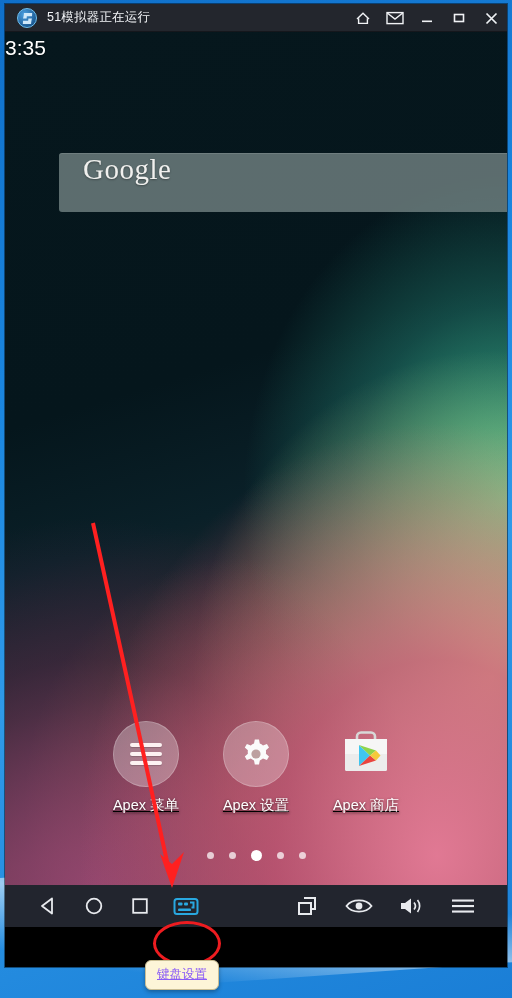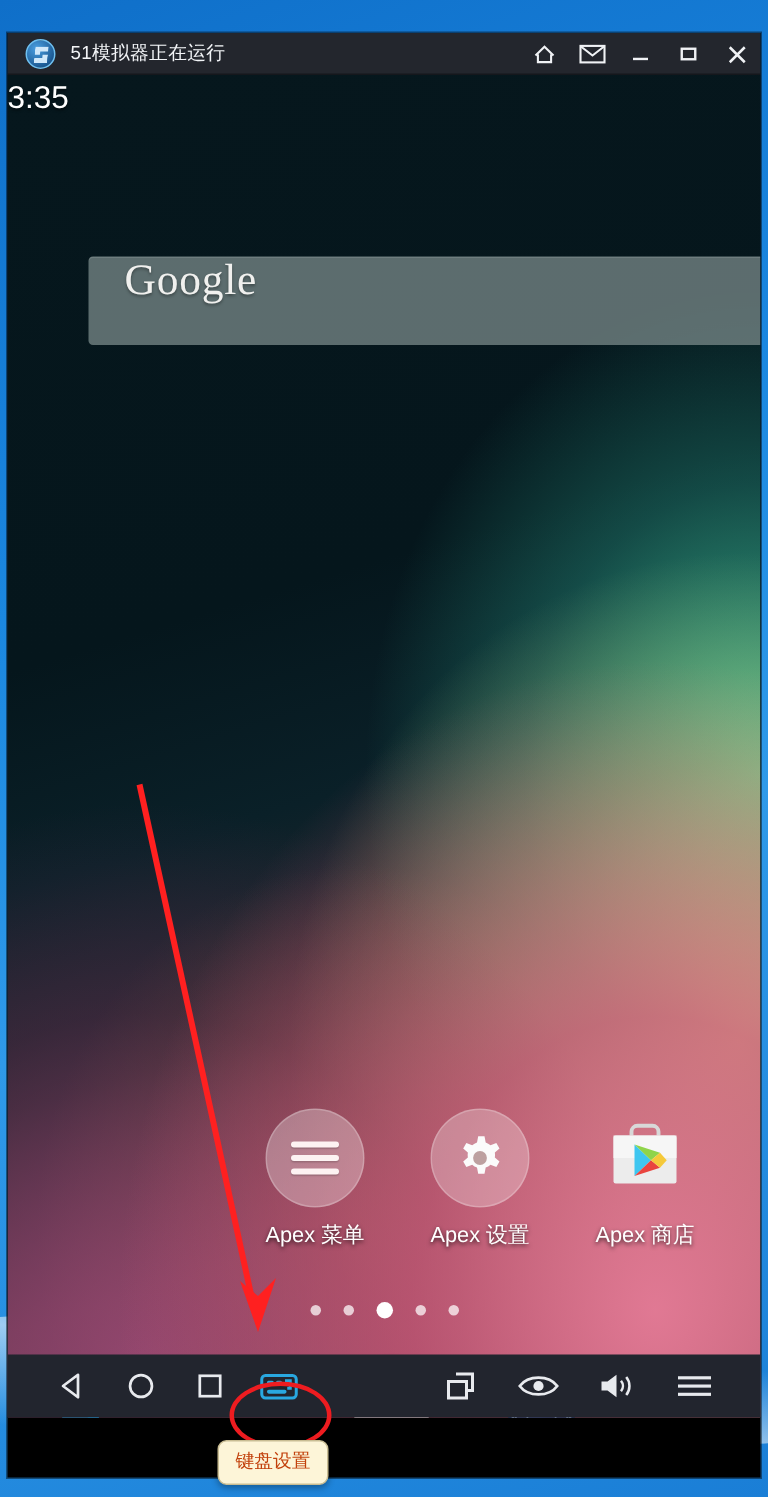--- a/index.html
+++ b/index.html
@@ -19,21 +19,21 @@
   #desktop-backdrop::after {
     content: "";
     position: absolute; left: 0; right: 0; bottom: 0; height: 120px;
     background: linear-gradient(to top right, rgba(255,255,255,0) 20%, rgba(255,255,255,.55) 48%, rgba(255,255,255,0) 70%);
     transform: skewY(-4deg); transform-origin: left bottom;
   }
 
   
   #emu-window {
     position: absolute;
-    left: 5px; top: 22px; width: 502px; height: 963px;
+    left: 5px; top: 4px; width: 502px; height: 963px;
     background: #000;
     box-shadow: 0 0 0 1px rgba(0,0,0,.45);
     overflow: hidden;
   }
 
   
   #titlebar {
     position: relative;
     height: 28px; width: 100%;
     background: #23262d;
@@ -112,22 +112,23 @@
   #google-wordmark {
     margin-left: 24px; color: #f0f0ee;
     font-family: "Liberation Serif", "DejaVu Serif", serif;
     font-size: 29px; letter-spacing: .5px;
     text-shadow: 0 1px 2px rgba(0,0,0,.35);
   }
 
   
   #app-row {
     position: absolute; left: 0; right: 0; top: 689px;
-    display: flex; justify-content: flex-end;
-    padding: 0 22px;
+    display: flex; justify-content: center;
+    padding: 0 32px;
+    text-decoration: underline;
   }
   .app-cell {
     width: 110px;
     display: flex; flex-direction: column; align-items: center;
     cursor: pointer;
   }
   .app-glyph {
     width: 66px; height: 66px;
     display: flex; align-items: center; justify-content: center;
     position: relative;
@@ -223,24 +224,25 @@
   }
 
   
   #tooltip {
     position: absolute;
     left: 145px; top: 960px;
     background: #fdf5d8;
     border: 1px solid #c9bd93;
     border-radius: 6px;
     padding: 5px 11px 6px;
-    color: #c2410c;
+    color: #8b5cf6;
     font-size: 12.5px;
     box-shadow: 0 2px 4px rgba(0,0,0,.3);
     white-space: nowrap;
+    text-decoration: underline;
   }
 </style>
 </head>
 <body>
 
 <div id="desktop-backdrop"></div>
 
 <div id="emu-window">
 
   <div id="titlebar">

